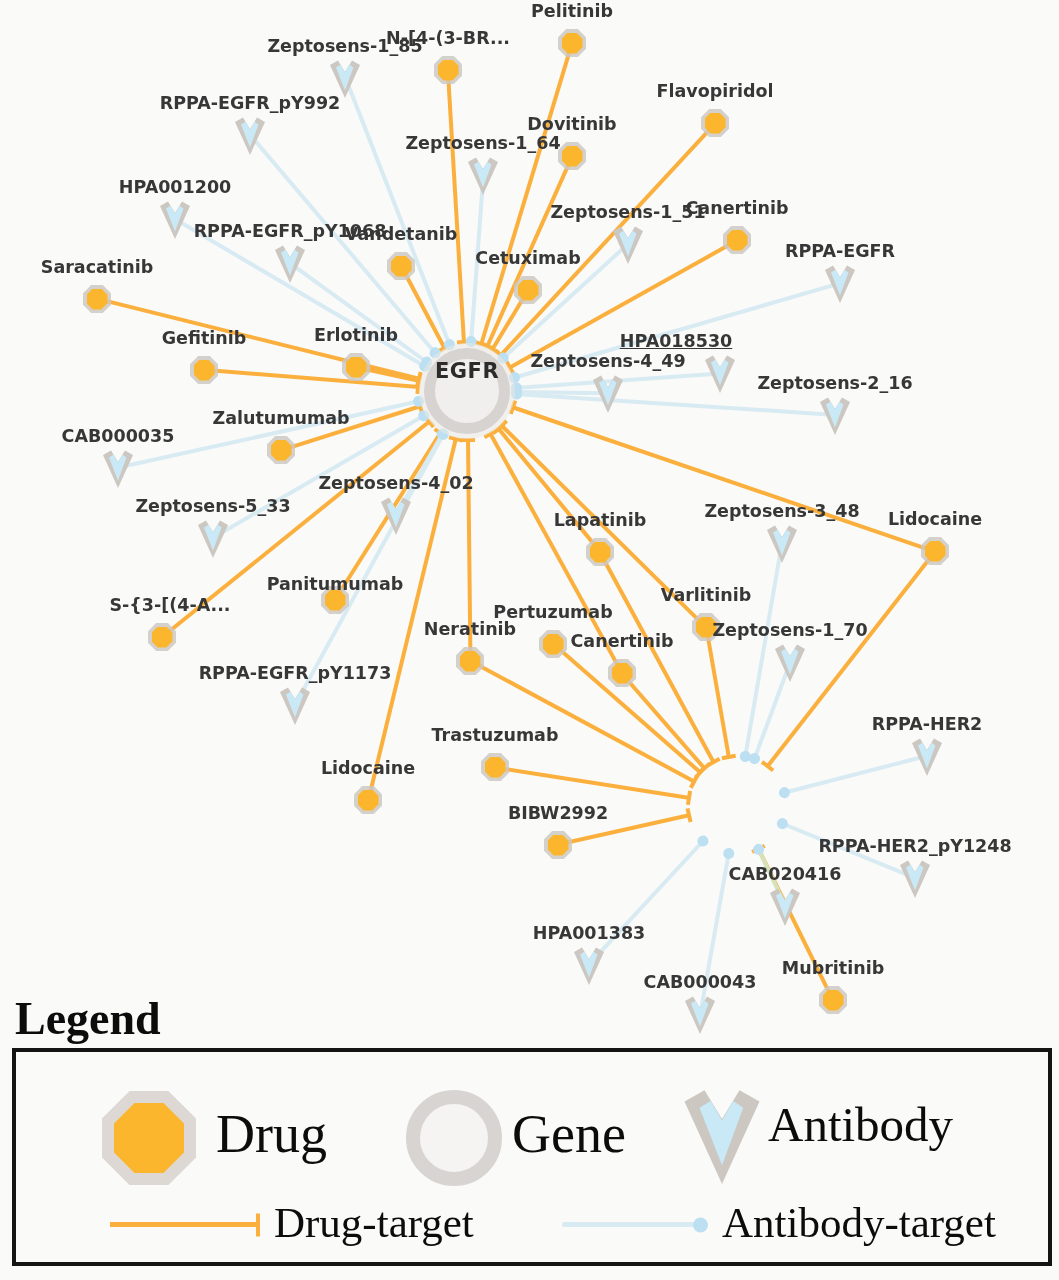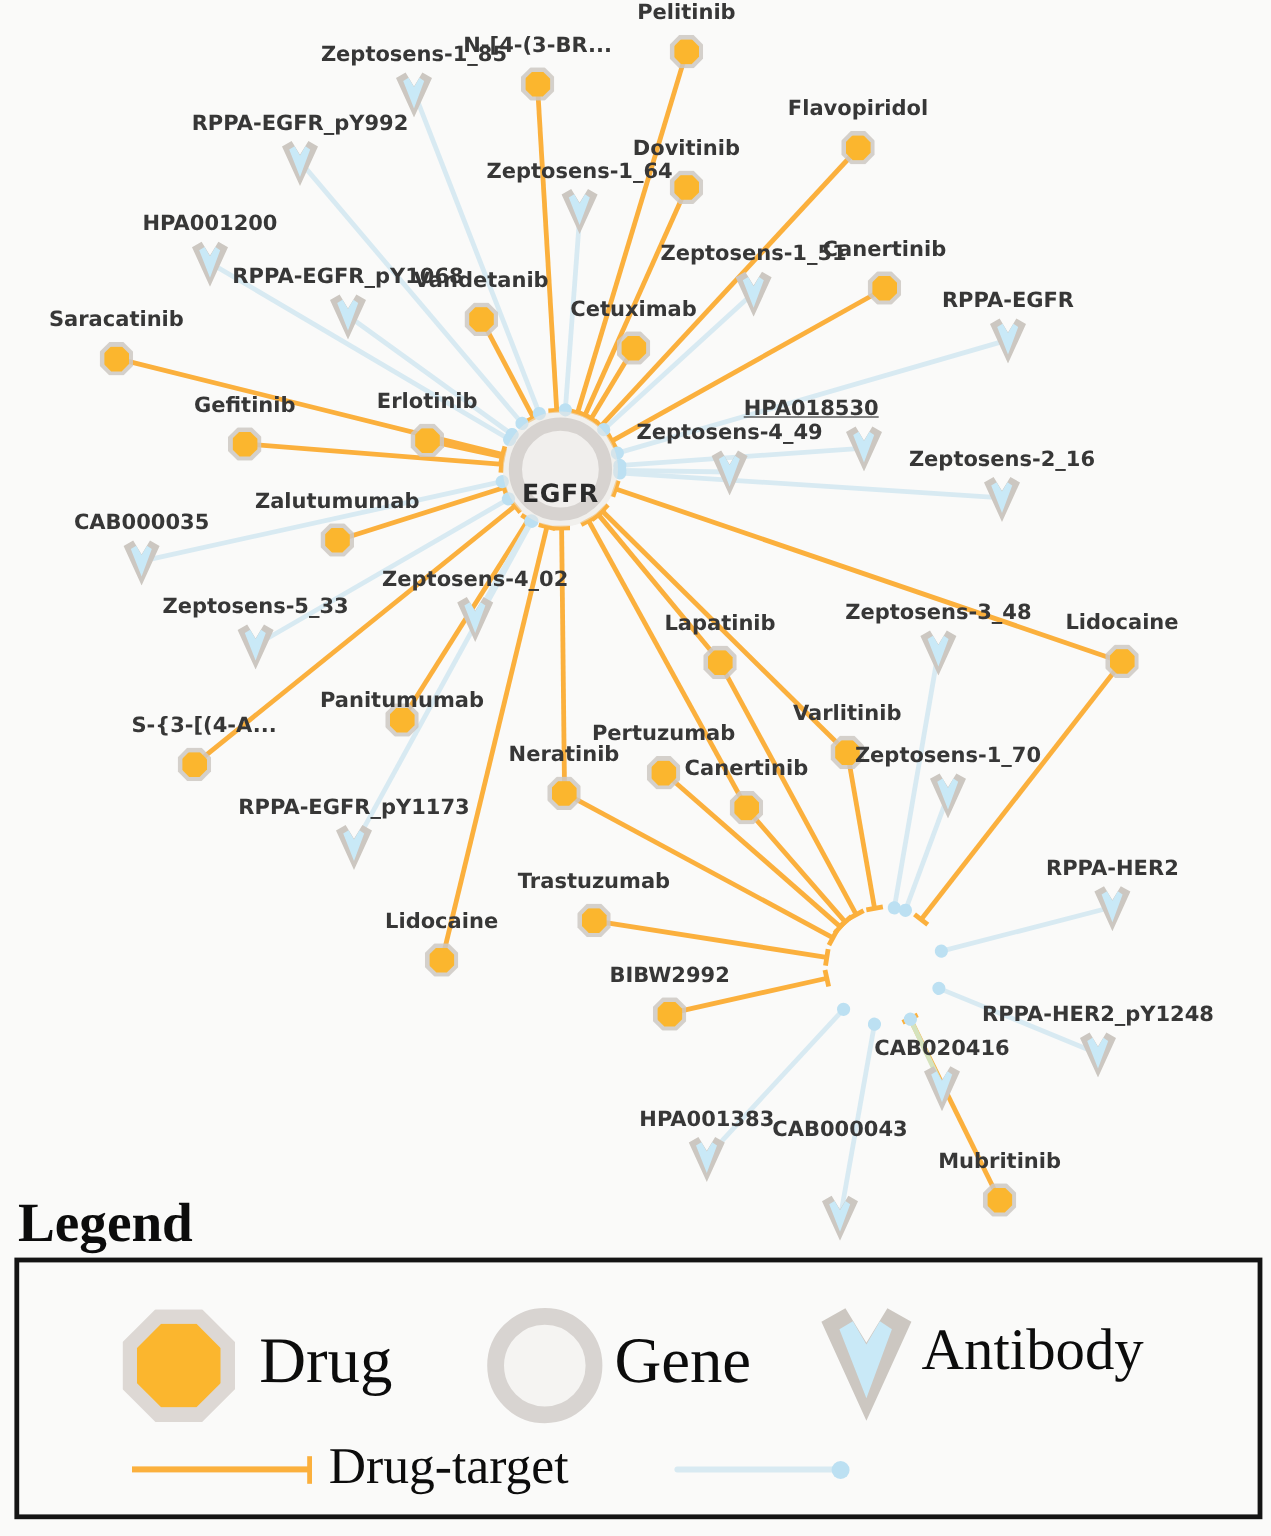--- a/index.html
+++ b/index.html
@@ -21,21 +21,21 @@
 
   
   .node{position:absolute;transform:translate(-50%,-50%);z-index:2}
   .oct{clip-path:polygon(29.3% 0%,70.7% 0%,100% 29.3%,100% 70.7%,70.7% 100%,29.3% 100%,0% 70.7%,0% 29.3%)}
   .node-drug{width:28px;height:28px;background:rgba(205,200,195,.85);
     display:flex;align-items:center;justify-content:center}
   .node-drug .inner{width:21px;height:21px;background:var(--c-drug,#FBB62E)}
   .node-gene{width:86px;height:86px;border-radius:50%;box-sizing:border-box;
     background:var(--c-gene-fill,#F1EFED);border:11px solid var(--c-gene-ring,#D7D3D0);
     box-shadow:0 0 0 5px rgba(234,231,228,.55);
-    display:flex;align-items:flex-end;justify-content:center}
+    display:flex;align-items:flex-start;justify-content:center}
   .gene-text{font-size:21px;font-weight:700;color:#2b2b2b;letter-spacing:.5px}
   .node-ab{width:32px;height:40px}
 
   
   .nlabel{position:absolute;transform:translateX(-50%);z-index:3;white-space:nowrap;
     font-size:17.5px;font-weight:700;color:var(--c-label,#373737)}
 
   
   .legend-title{position:absolute;left:15px;top:992px;z-index:4;
     font-family:"Liberation Serif",serif;font-weight:700;font-size:46px;color:#0c0c0c}
@@ -301,21 +301,21 @@
     <div class="nlabel" style="left: 785px; top: 864px;">CAB020416</div>
     <svg class="node node-ab" viewBox="0 0 32 40" style="left: 589px; top: 965px; position: absolute;">
       <polygon points="16,40 1,7 9,2.5 16,14 23,2.5 31,7" fill="#CCC7C1"></polygon>
       <polygon points="16,32.5 7,9.5 11.5,6.8 16,14.6 20.5,6.8 24.5,9.5" fill="#C9E9F7"></polygon>
     </svg>
     <div class="nlabel" style="left: 589px; top: 923px;">HPA001383</div>
     <svg class="node node-ab" viewBox="0 0 32 40" style="left: 700px; top: 1014px; position: absolute;">
       <polygon points="16,40 1,7 9,2.5 16,14 23,2.5 31,7" fill="#CCC7C1"></polygon>
       <polygon points="16,32.5 7,9.5 11.5,6.8 16,14.6 20.5,6.8 24.5,9.5" fill="#C9E9F7"></polygon>
     </svg>
-    <div class="nlabel" style="left: 700px; top: 932px;">CAB000043</div>
+    <div class="nlabel" style="left: 700px; top: 972px;">CAB000043</div>
   </div>
 
 <div class="legend-title">Legend</div>
 
 <div class="legend-box">
 
   <div class="lg-item lg-drug-outer oct" style="left:86px;top:39px">
     <div class="lg-drug-inner oct"></div>
   </div>
   <div class="lg-text-big" style="left:200px;top:51px">Drug</div>
@@ -326,13 +326,14 @@
   <svg class="lg-item" style="left:666px;top:30px" width="80" height="104" viewBox="0 0 32 40">
     <polygon points="16,40 1,7 9,2.5 16,14 23,2.5 31,7" fill="#CCC7C1"></polygon>
     <polygon points="16,32.5 7,9.5 11.5,6.8 16,14.6 20.5,6.8 24.5,9.5" fill="#C9E9F7"></polygon>
   </svg>
   <div class="lg-text-big" style="left:752px;top:44px;font-size:49px">Antibody</div>
 
   <div class="lg-line-drug" style="left:94px;top:170px;width:148px"></div>
   <div class="lg-text-small" style="left:258px;top:146px">Drug-target</div>
 
   <div class="lg-line-ab" style="left:546px;top:170px;width:140px"></div>
+  <div class="lg-text-small" style="left:706px;top:146px">Antibody-target</div>
 </div>
 
 </body></html>

